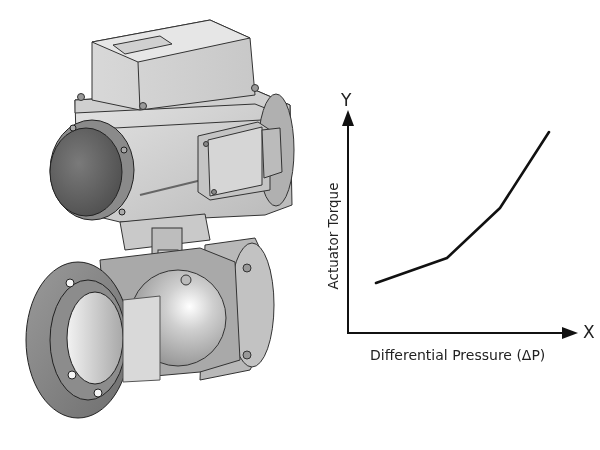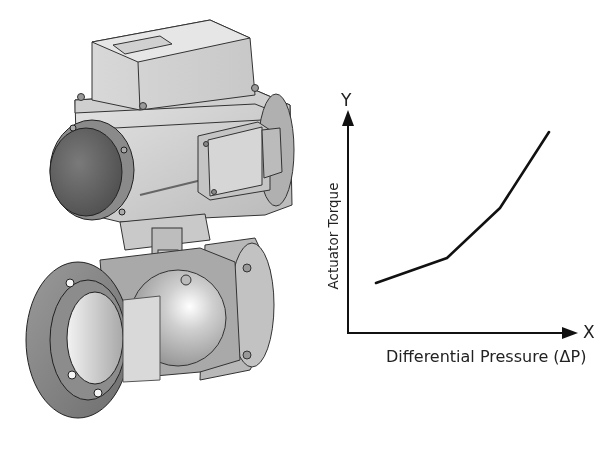--- a/index.html
+++ b/index.html
@@ -2,21 +2,21 @@
 <html><head>
   <meta charset="utf-8">
   <style>
     html, body { margin: 0; padding: 0; background: #ffffff; }
     body { width: 600px; height: 450px; position: relative; overflow: hidden;
            font-family: "DejaVu Sans", sans-serif; }
     .valve { position: absolute; left: 0; top: 0; width: 320px; height: 450px; }
     .chart { position: absolute; left: 300px; top: 0; width: 300px; height: 450px; }
     .lbl { position: absolute; color: #222; font-family: "DejaVu Sans", sans-serif; white-space: nowrap; }
     .axis-letter { font-size: 17px; }
-    .xlabel { font-size: 16px; left: 370px; top: 347px; margin-left: 16px; }
+    .xlabel { font-size: 14px; left: 370px; top: 347px; }
     .ylabel { font-size: 13.5px; left: 333px; top: 236px; transform-origin: 0 0; transform: rotate(-90deg) translate(-50%, -8px); }
   </style>
 </head>
 <body>
 
 <svg class="valve" viewBox="0 0 320 450" xmlns="http://www.w3.org/2000/svg">
   <defs>
     <linearGradient id="gBody" x1="0" y1="0" x2="1" y2="1">
       <stop offset="0" stop-color="#e4e4e4"></stop>
       <stop offset="1" stop-color="#b9b9b9"></stop>

